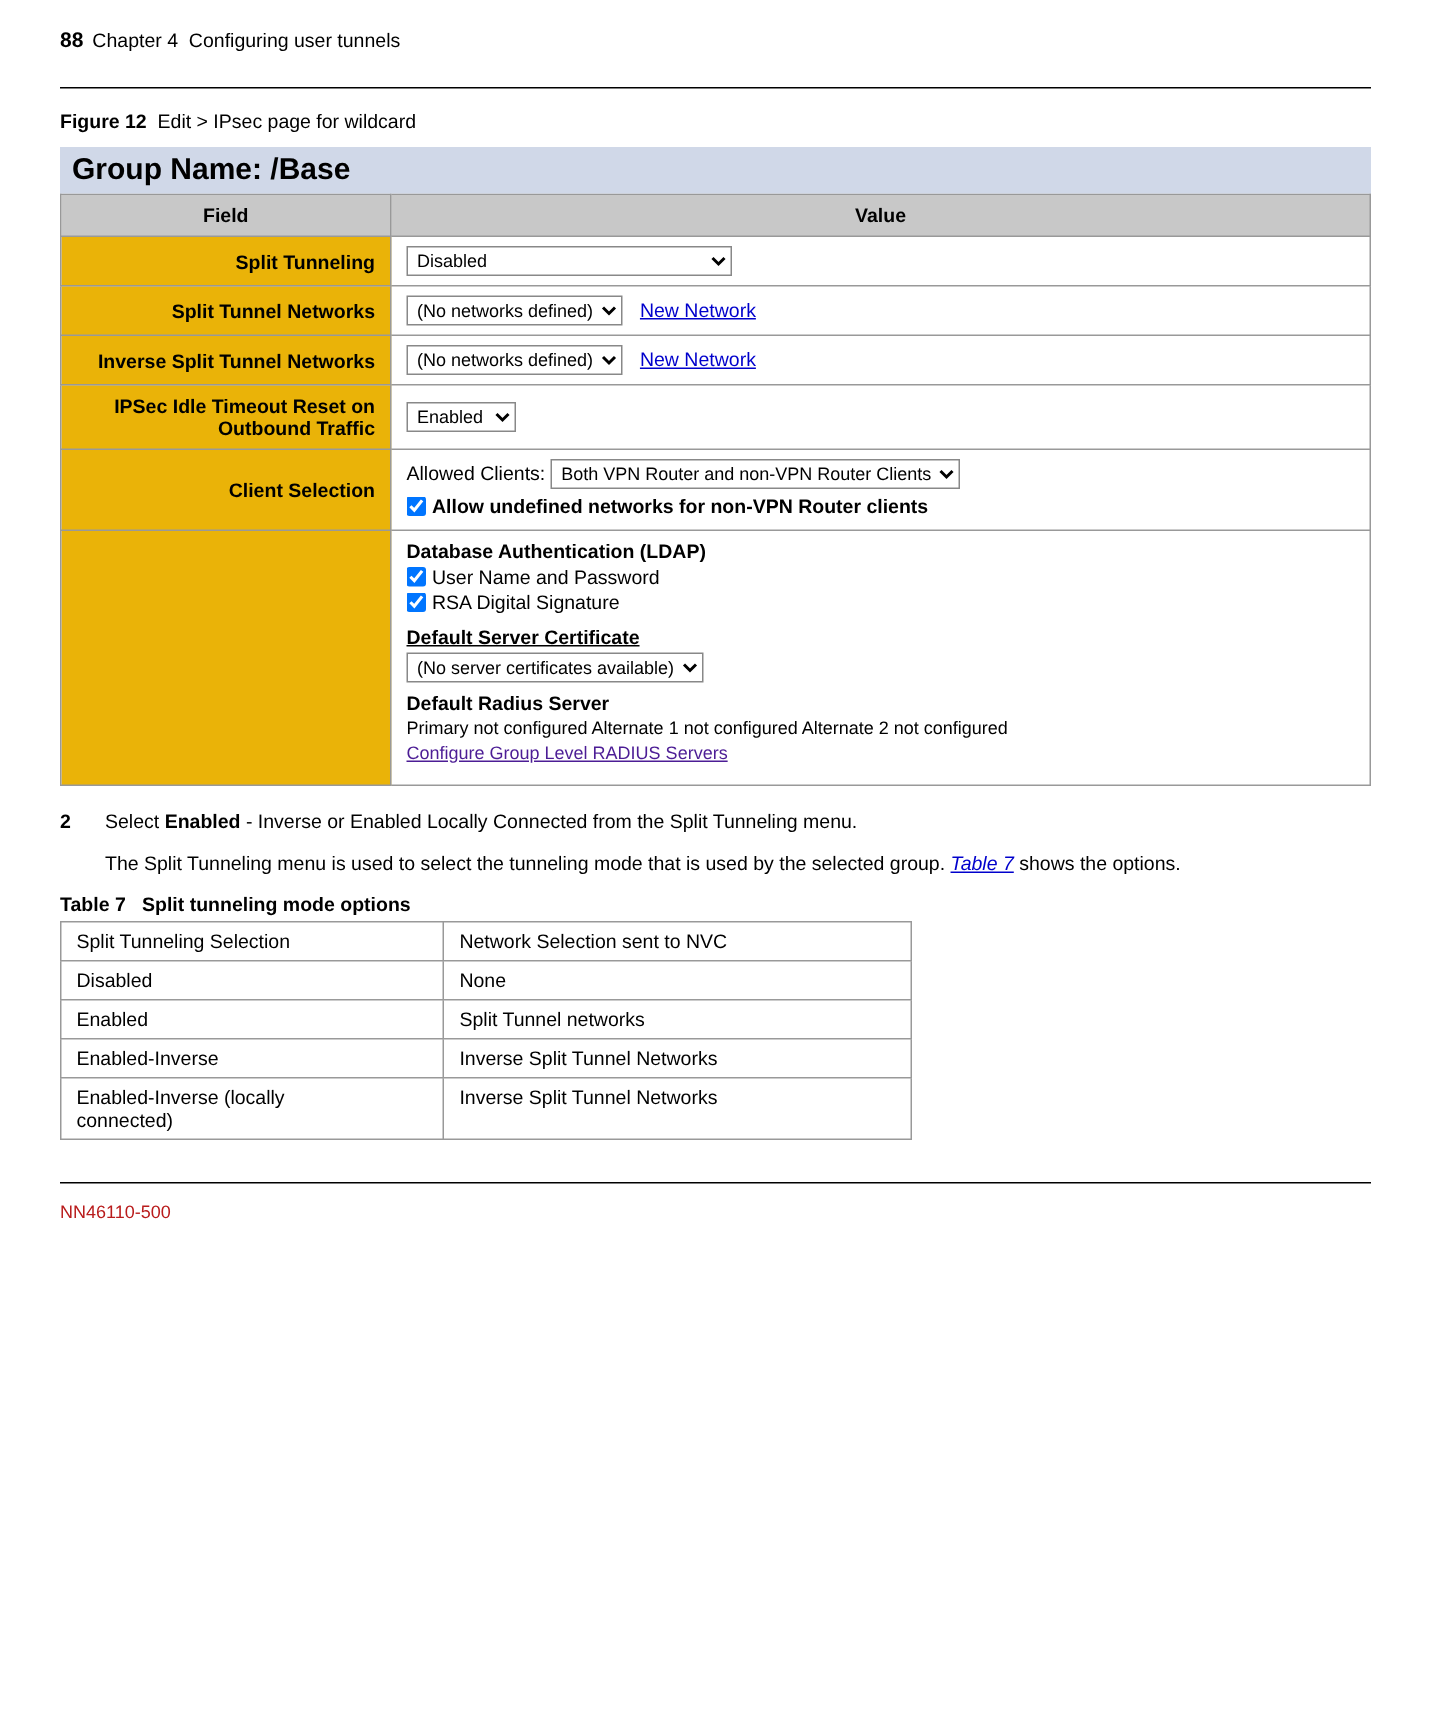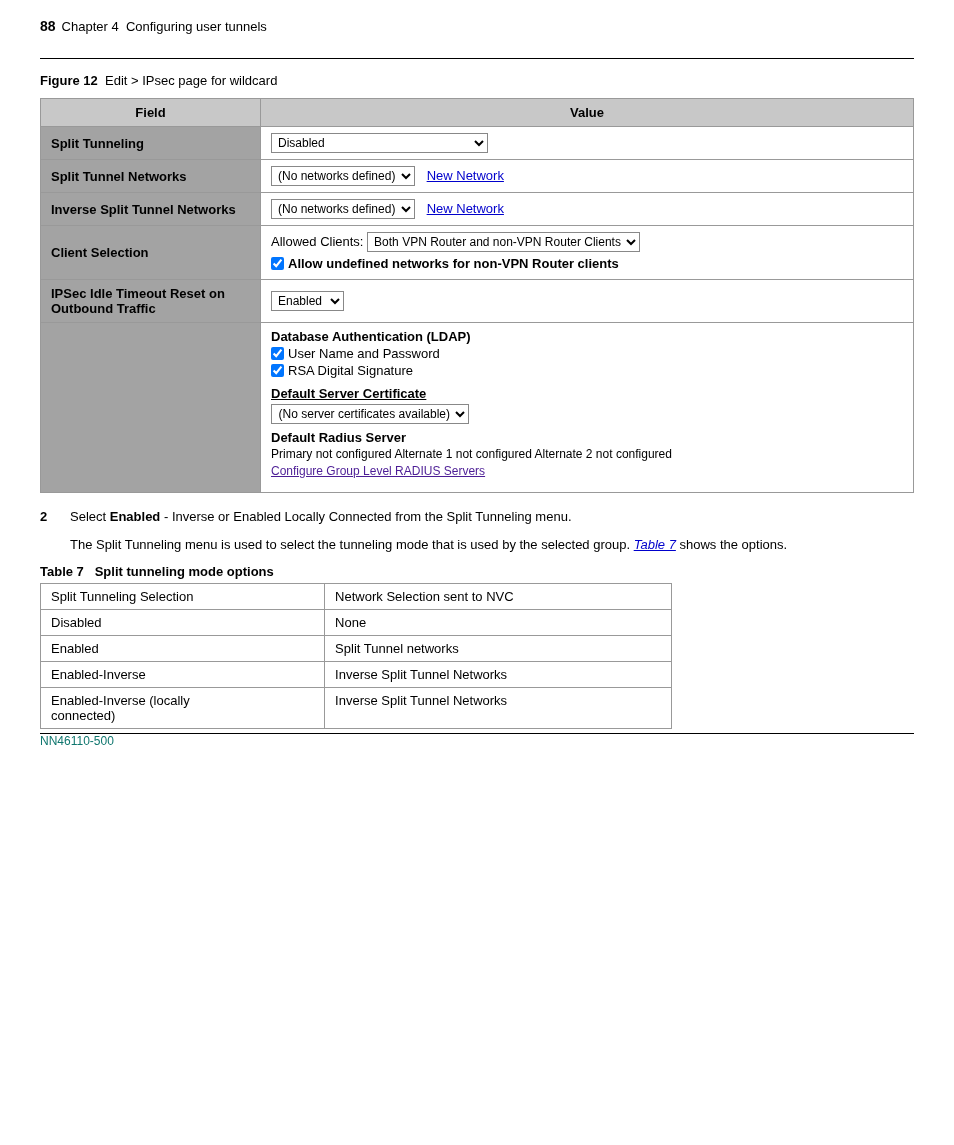--- a/index.html
+++ b/index.html
@@ -58,23 +58,23 @@
       padding: 6px 10px;
       font-weight: bold;
       font-size: 13px;
     }
     .config-table tbody tr td {
       border: 1px solid #999;
       padding: 6px 10px;
       vertical-align: middle;
     }
     .config-table tbody tr td.field-label {
-      text-align: left;
-      font-weight: bold;
-      background: #a3a3a3;
+      text-align: right;
+      font-weight: bold;
+      background: #eab308;
       width: 220px;
       vertical-align: middle;
     }
     .config-table tbody tr td.value-cell {
       background: #fff;
     }
     select.form-select {
       font-size: 12px;
       padding: 1px 2px;
       border: 1px solid #888;
@@ -138,34 +138,34 @@
       min-width: 30px;
       margin-left: 0;
     }
     .table-caption {
       font-size: 13px;
       font-weight: bold;
       margin: 10px 0 4px 0;
     }
     .data-table {
       border-collapse: collapse;
-      width: 632px;
+      width: 568px;
       font-size: 13px;
     }
     .data-table td {
       border: 1px solid #999;
       padding: 5px 10px;
       vertical-align: top;
     }
     .page-footer {
       border-top: 1px solid #000;
-      margin-top: 4px;
-      padding-top: 0;
+      margin-top: 28px;
+      padding-top: 12px;
       font-size: 12px;
-      color: #0f766e;
+      color: #b91c1c;
     }
     .auth-block {
       margin-bottom: 8px;
     }
     .cert-block {
       margin-bottom: 6px;
     }
   </style>
 </head>
 <body>
@@ -179,20 +179,21 @@
       <span>Chapter 4</span>&nbsp;&nbsp;<span>Configuring user tunnels</span>
     </span>
   </div>
 
   
   <div class="figure-caption">
     <strong>Figure 12</strong>&nbsp;&nbsp;<span>Edit &gt; IPsec page for wildcard</span>
   </div>
 
   
+  <div class="group-name-title">Group Name: /Base</div>
 
   
   <table class="config-table">
     <thead>
       <tr>
         <th>Field</th>
         <th>Value</th>
       </tr>
     </thead>
     <tbody>
@@ -219,68 +220,68 @@
         </td>
       </tr>
 
       <tr>
         <td class="field-label">Inverse Split Tunnel Networks</td>
         <td class="value-cell">
           <select class="form-select">
             <option>(No networks defined)</option>
           </select>
           <span class="new-network-link">New Network</span>
+        </td>
+      </tr>
+
+      <tr>
+        <td class="field-label">IPSec Idle Timeout Reset on<br>Outbound Traffic</td>
+        <td class="value-cell">
+          <select class="form-select">
+            <option>Enabled</option>
+            <option>Disabled</option>
+          </select>
         </td>
       </tr>
 
       <tr>
         <td class="field-label">Client Selection</td>
         <td class="value-cell">
           <div style="margin-bottom: 4px;">
             <span style="font-size:13px;">Allowed Clients: </span>
             <select class="form-select">
               <option>Both VPN Router and non-VPN Router Clients</option>
               <option>VPN Router Clients only</option>
               <option>non-VPN Router Clients only</option>
             </select>
           </div>
           <div class="checkbox-row">
             <input type="checkbox" class="checkbox-input" checked="" style="">
             <span style="font-weight:bold; font-size:13px;">Allow undefined networks for non-VPN Router clients</span>
           </div>
-        </td>
-      </tr>
-
-      <tr>
-        <td class="field-label">IPSec Idle Timeout Reset on<br>Outbound Traffic</td>
-        <td class="value-cell">
-          <select class="form-select">
-            <option>Enabled</option>
-            <option>Disabled</option>
-          </select>
         </td>
       </tr>
 
       <tr>
         <td class="field-label"></td>
         <td class="value-cell">
           <div class="auth-block">
             <div class="section-bold">Database Authentication (LDAP)</div>
             <div class="checkbox-row">
               <input type="checkbox" class="checkbox-input" checked="" style="">
               <span>User Name and Password</span>
             </div>
             <div class="checkbox-row">
               <input type="checkbox" class="checkbox-input" checked="" style="">
               <span>RSA Digital Signature</span>
             </div>
           </div>
           <div class="cert-block">
             <div class="section-underline">Default Server Certificate</div>
-            <select class="form-select" style="margin-top:3px;text-align:right;">
+            <select class="form-select" style="margin-top:3px;">
               <option>(No server certificates available)</option>
             </select>
           </div>
           <div class="auth-block">
             <div class="section-bold">Default Radius Server</div>
             <div class="radius-text">Primary not configured Alternate 1 not configured Alternate 2 not configured</div>
             <a class="radius-link">Configure Group Level RADIUS Servers</a>
           </div>
         </td>
       </tr>

